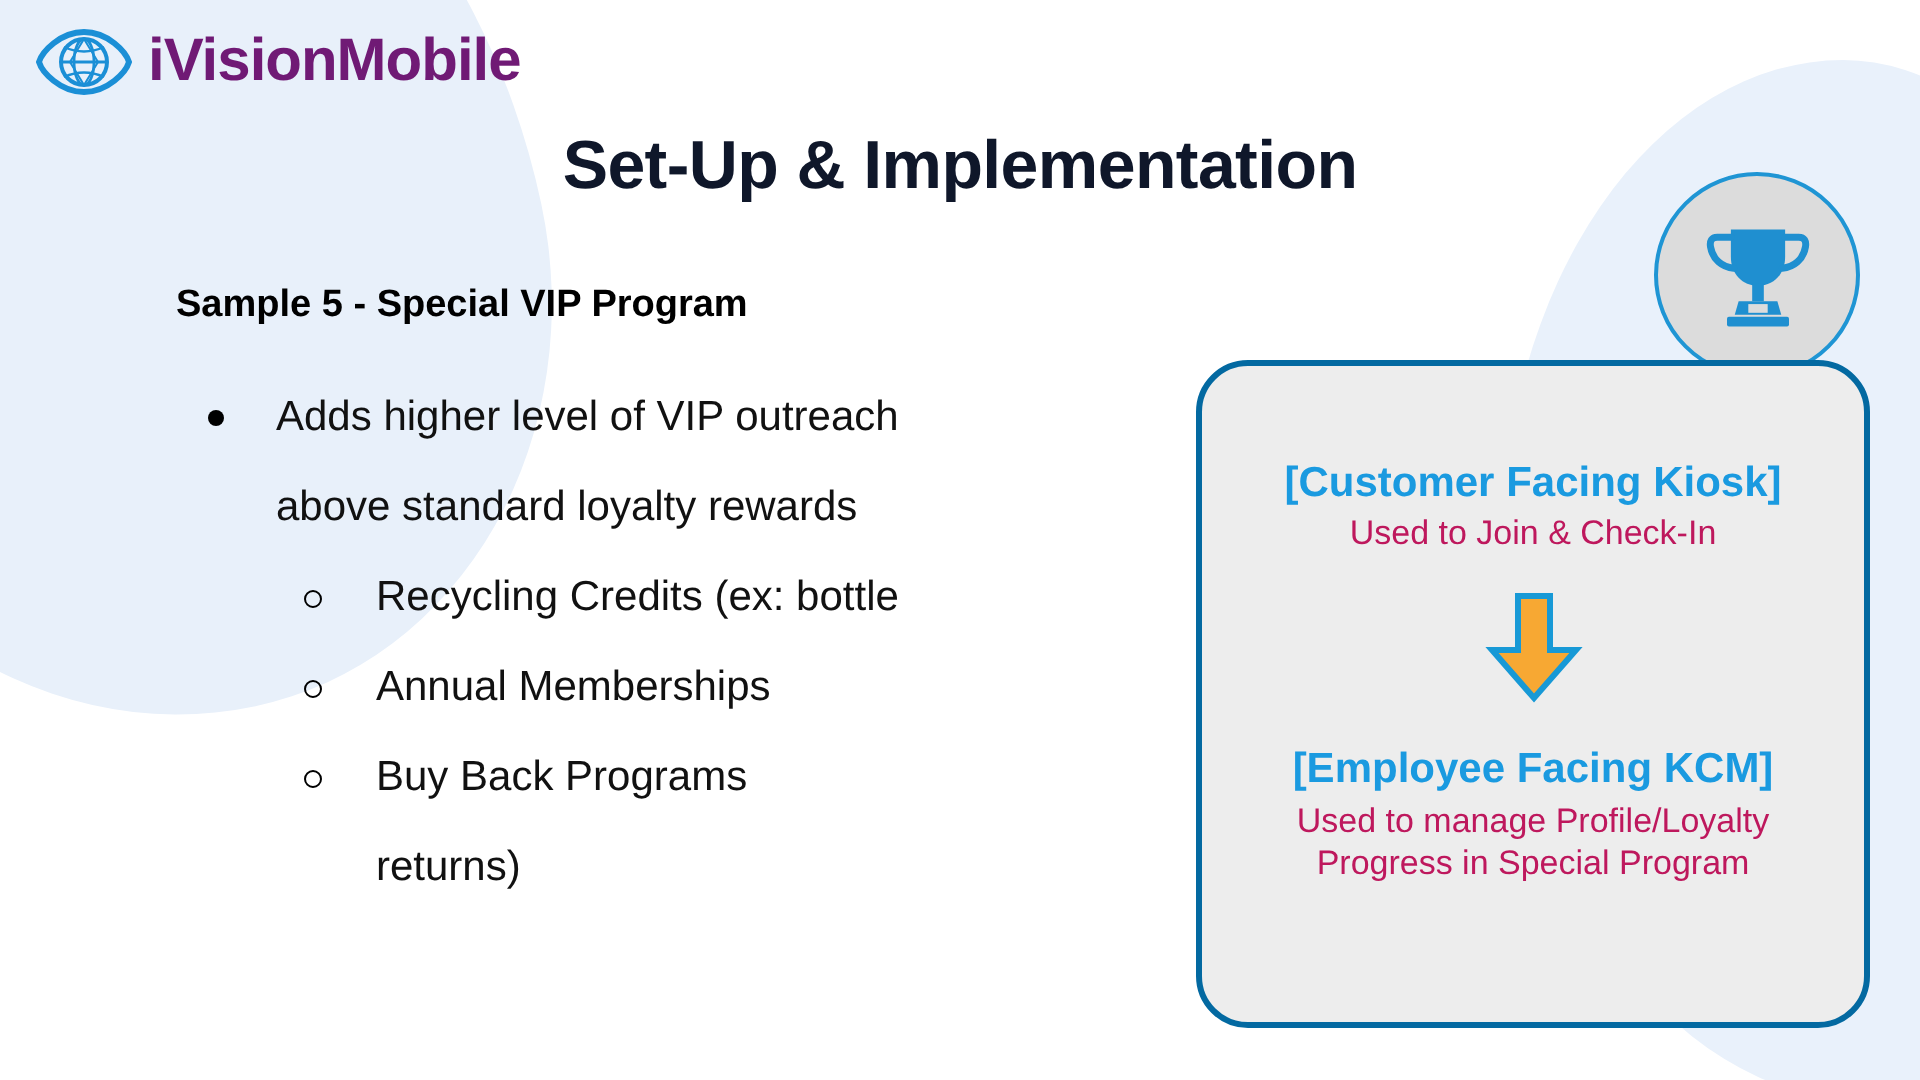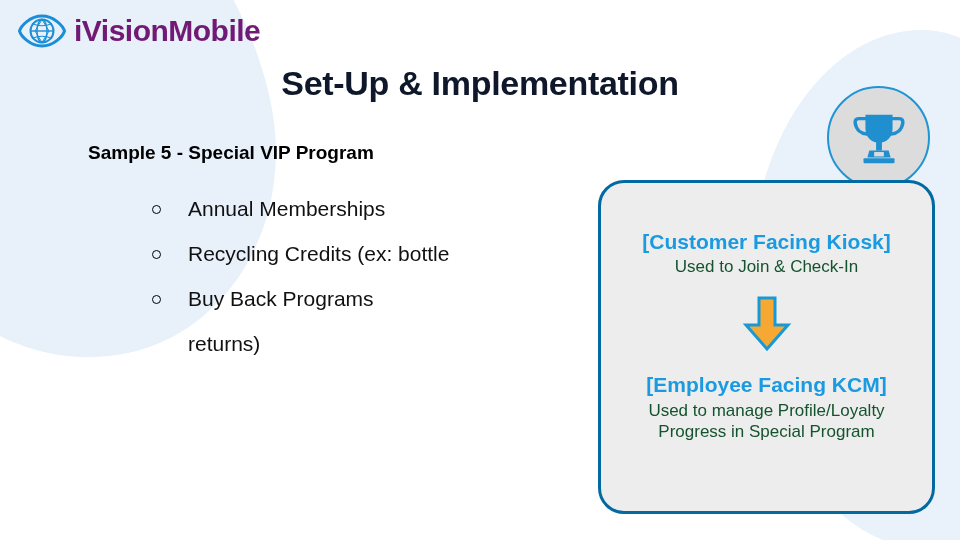--- a/index.html
+++ b/index.html
@@ -164,21 +164,21 @@
   .flow-block.top { margin-top: 47px; }
   .flow-block.bottom { margin-top: 0px; }
   .flow-heading {
     font-size: 21px;
     font-weight: bold;
     color: #1a9ae0;
     line-height: 1.15;
   }
   .flow-sub {
     font-size: 17px;
-    color: #14532d;
+    color: #be185d;
     line-height: 1.25;
     margin-top: 2px;
     padding: 0 14px;
   }
   .arrow-wrap {
     margin-top: 18px;
     margin-bottom: 20px;
   }
   .arrow-wrap svg { display: block; width: 52px; height: 58px; }
 </style>
@@ -203,29 +203,38 @@
       </svg>
     </span>
     <span class="logo-text">iVisionMobile</span>
   </div>
 
   <div class="slide-title">Set-Up &amp; Implementation</div>
 
   <div class="left-col">
     <div class="subhead">Sample 5 - Special VIP Program</div>
 
+    <ul class="lvl1">
+      <li>
+        <span class="dot-filled"></span>
+        <span>Adds higher level of VIP outreach</span>
+      </li>
+      <li class="wrap-line" style="padding-left:50px;">
+        <span>above standard loyalty rewards</span>
+      </li>
+    </ul>
 
     <ul class="lvl2">
+      <li>
+        <span class="dot-hollow"></span>
+        <span>Recycling Credits (ex: bottle</span>
+      </li>
       <li>
         <span class="dot-hollow"></span>
         <span>Annual Memberships</span>
-      </li>
-      <li>
-        <span class="dot-hollow"></span>
-        <span>Recycling Credits (ex: bottle</span>
       </li>
       <li>
         <span class="dot-hollow"></span>
         <span>Buy Back Programs</span>
       </li>
       <li>
         <span>returns)</span>
       </li>
     </ul>
   </div>

